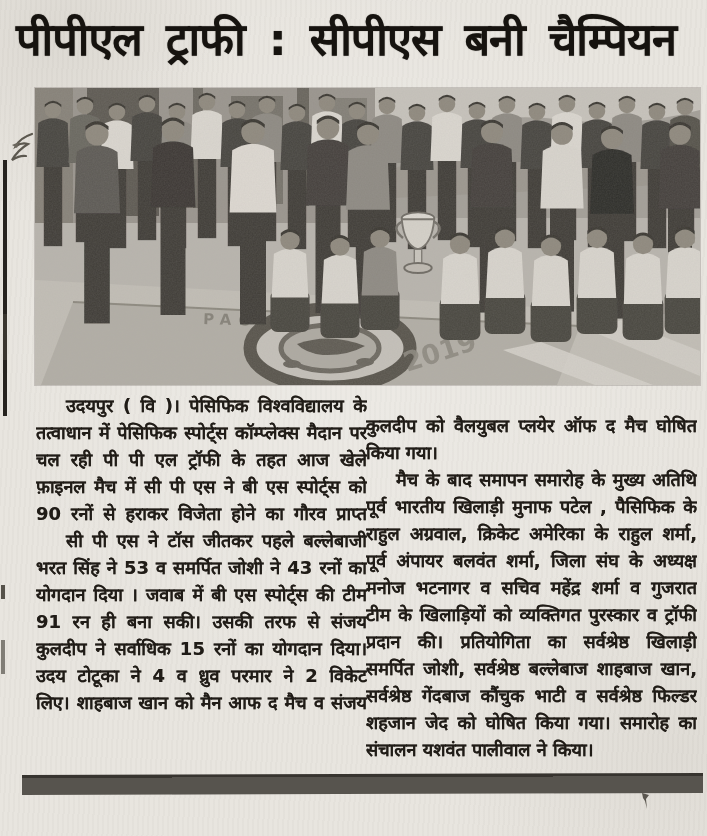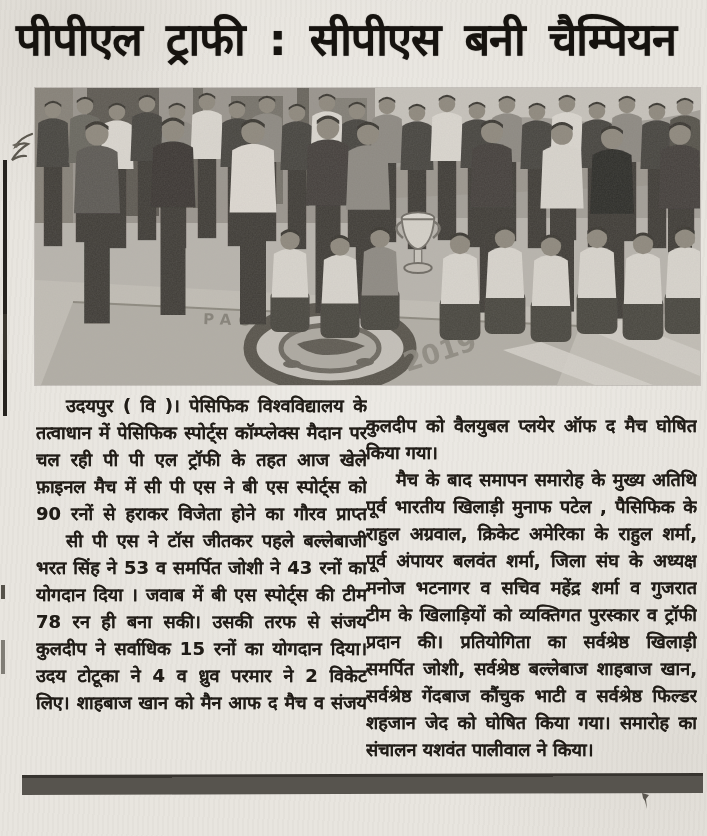--- a/index.html
+++ b/index.html
@@ -180,21 +180,21 @@
 
 <div class="col col1">
   <div class="line indent">उदयपुर ( वि )। पेसिफिक विश्वविद्यालय के</div>
   <div class="line">तत्वाधान में पेसिफिक स्पोर्ट्स कॉम्प्लेक्स मैदान पर</div>
   <div class="line">चल रही पी पी एल ट्रॉफी के तहत आज खेले</div>
   <div class="line">फ़ाइनल मैच में सी पी एस ने बी एस स्पोर्ट्स को</div>
   <div class="line">90 रनों से हराकर विजेता होने का गौरव प्राप्त</div>
   <div class="line indent">सी पी एस ने टॉस जीतकर पहले बल्लेबाजी</div>
   <div class="line">भरत सिंह ने 53 व समर्पित जोशी ने 43 रनों का</div>
   <div class="line">योगदान दिया । जवाब में बी एस स्पोर्ट्स की टीम</div>
-  <div class="line">78 रन ही बना सकी। उसकी तरफ से संजय</div>
+  <div class="line">91 रन ही बना सकी। उसकी तरफ से संजय</div>
   <div class="line">कुलदीप ने सर्वाधिक 15 रनों का योगदान दिया।</div>
   <div class="line">उदय टोटूका ने 4 व ध्रुव परमार ने 2 विकेट</div>
   <div class="line">लिए। शाहबाज खान को मैन आफ द मैच व संजय</div>
 </div>
 
 <div class="col col2">
   <div class="line">कुलदीप को वैलयुबल प्लयेर ऑफ द मैच घोषित</div>
   <div class="line noj">किया गया।</div>
   <div class="line indent">मैच के बाद समापन समारोह के मुख्य अतिथि</div>
   <div class="line">पूर्व भारतीय खिलाड़ी मुनाफ पटेल , पैसिफिक के</div>

